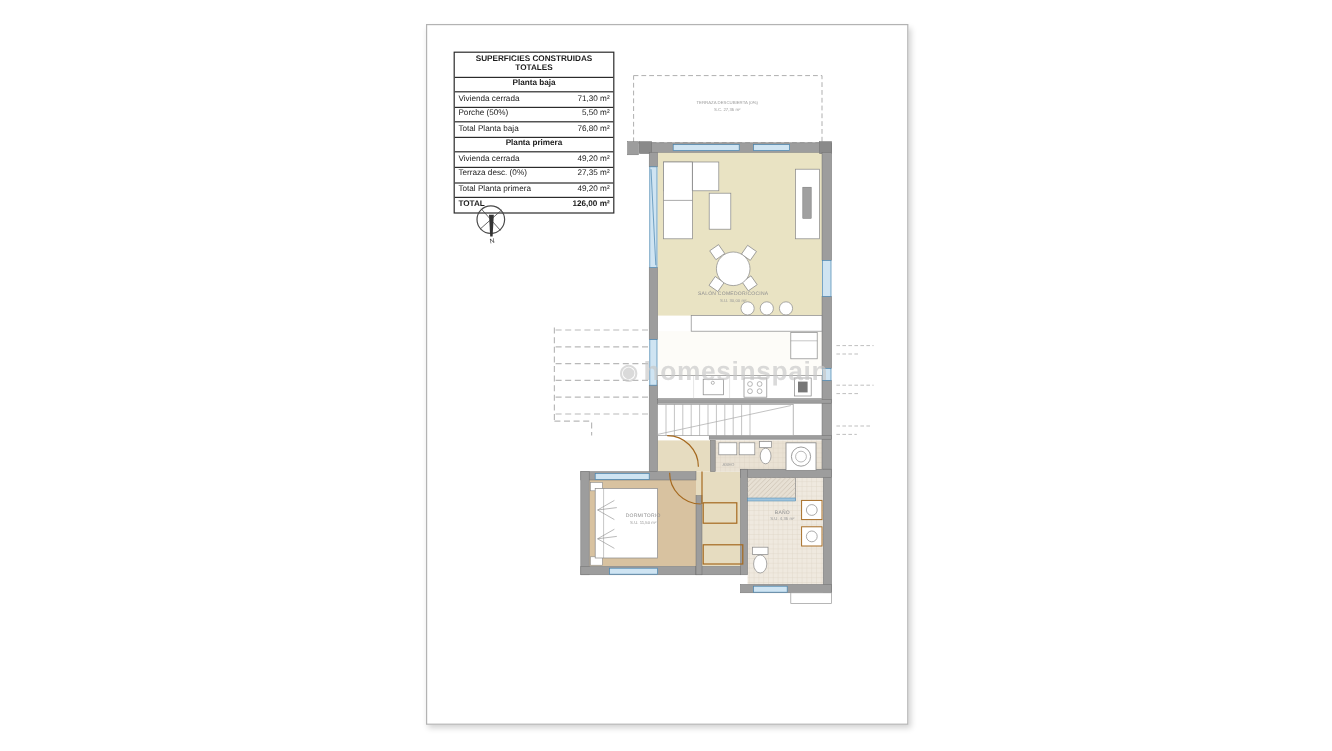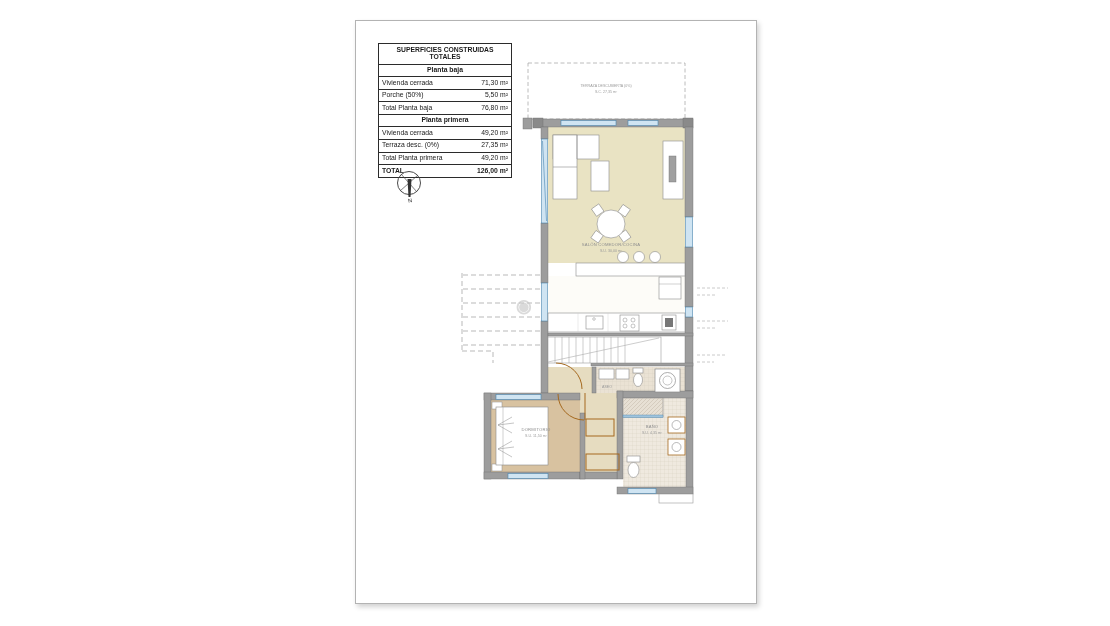--- a/index.html
+++ b/index.html
@@ -296,16 +296,17 @@
       <rect x="303" y="473" width="34" height="9" fill="#ffffff" stroke="#9a9a9a" stroke-width="0.6"></rect>
 
       <g>
         <text class="room-label" x="255" y="225">SALÓN COMEDOR/COCINA</text>
         <text class="room-label-sm" x="255" y="230.5">S.U. 30,00 m²</text>
       </g>
     </svg>
 
     <div class="watermark">
       <span class="wm-logo">◉</span>
+      <span>homesinspain</span>
     </div>
 
   </div>
 </div>
 
 </body></html>

